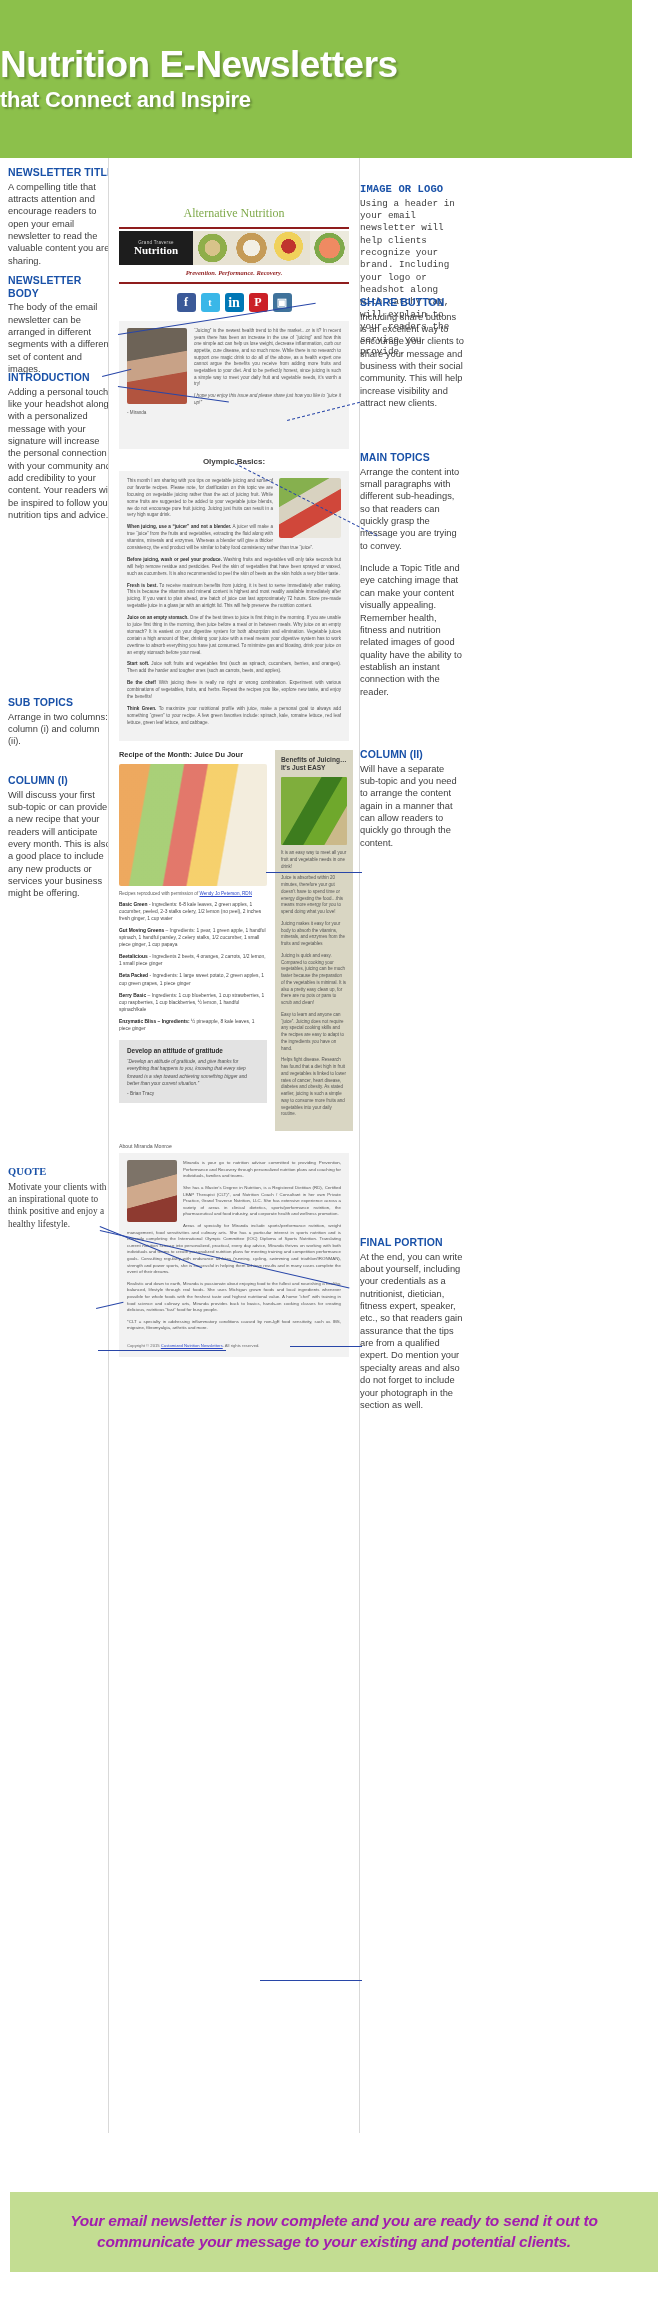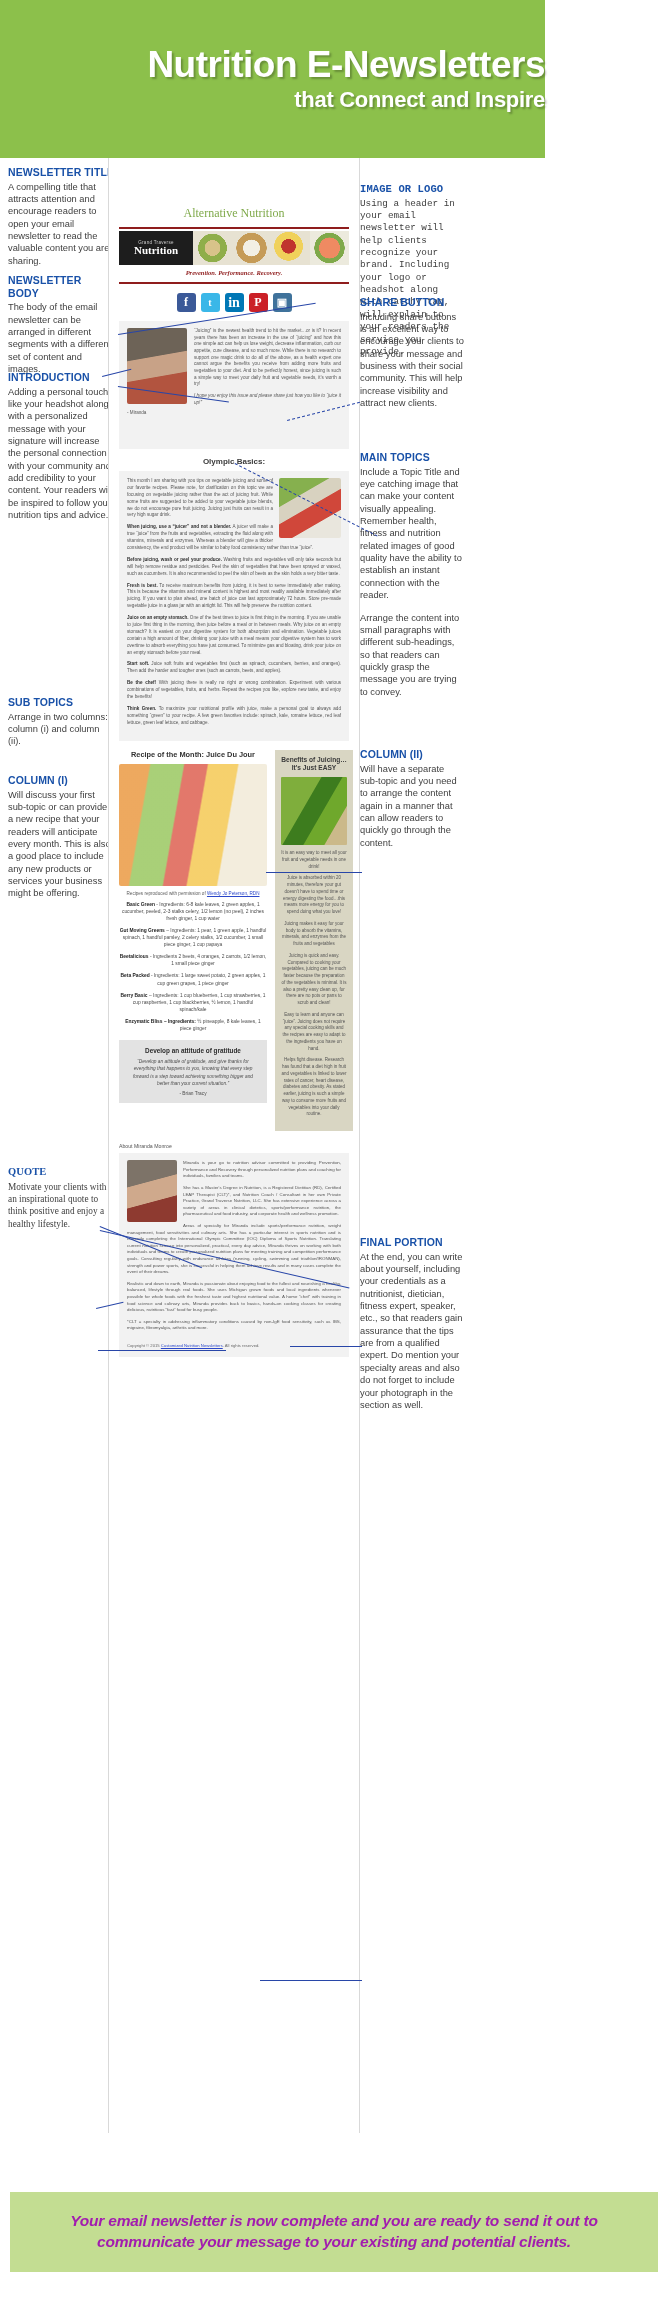--- a/index.html
+++ b/index.html
@@ -6,24 +6,24 @@
   body {
     width: 668px; height: 2297px;
     background: #ffffff;
     font-family: "Liberation Sans", sans-serif;
     position: relative;
     overflow: hidden;
   }
 
   
   .top-banner {
-    width: 545px; height: 158px;
+    width: 632px; height: 158px;
     background: #8cc04b;
     display: flex; flex-direction: column;
-    align-items: flex-end; justify-content: center;
+    align-items: flex-start; justify-content: center;
   }
   .top-banner .line1 {
     color: #ffffff;
     font-size: 37px;
     font-weight: bold;
     letter-spacing: -0.5px;
     text-shadow: 2px 2px 2px rgba(0,0,0,0.25);
     line-height: 1.05;
     font-stretch: condensed;
   }
@@ -168,21 +168,21 @@
   .jb-block { background: #f2f2f2; padding: 7px 8px 9px 8px; }
   .jb-img {
     float: right; width: 62px; height: 60px; margin: 0 0 4px 6px;
     background: linear-gradient(150deg,#86b04e 0 30%, #d8d2c0 31% 48%, #d0473a 49% 70%, #e9e6dd 71% 100%);
     border-radius: 2px;
   }
   .jb-p { font-size: 4.6px; line-height: 1.5; color: #565656; margin-bottom: 5px; text-align: justify;}
   .jb-p b { color: #2f2f2f; }
 
   
-  .two-col { display: flex; gap: 8px; padding: 9px 0 0 0; text-align: center; }
+  .two-col { display: flex; gap: 8px; padding: 9px 0 0 0; }
   .col-i { width: 148px; }
   .col-ii { width: 78px; background: #d9d6c3; padding: 6px 6px 8px 6px; }
   .rec-title { font-size: 7.4px; font-weight: bold; color: #333; margin-bottom: 5px; }
   .rec-img {
     width: 148px; height: 122px; border-radius: 2px;
     background:
       linear-gradient(0deg, rgba(255,255,255,.25), rgba(255,255,255,.25)),
       linear-gradient(100deg,#e88c2a 0 18%, #8cc04b 19% 38%, #d94b3a 39% 52%, #f3c13c 53% 70%, #efe7d2 71% 100%);
     margin-bottom: 5px;
   }
@@ -290,22 +290,22 @@
       <div class="ann-p">Using a header in your email newsletter will help clients recognize your brand. Including your logo or headshot along with catchy tag, will explain to your readers the service you provide.</div>
     </div>
 
     <div class="ann-block" style="top:130px;">
       <div class="ann-h">SHARE BUTTON</div>
       <div class="ann-p">Including share buttons is an excellent way to encourage your clients to share your message and business with their social community. This will help increase visibility and attract new clients.</div>
     </div>
 
     <div class="ann-block" style="top:285px;">
       <div class="ann-h">MAIN TOPICS</div>
+      <div class="ann-p">Arrange the content into small paragraphs with different sub-headings, so that readers can quickly grasp the message you are trying to convey.</div>
       <div class="ann-p">Include a Topic Title and eye catching image that can make your content visually appealing. Remember health, fitness and nutrition related images of good quality have the ability to establish an instant connection with the reader.</div>
-      <div class="ann-p">Arrange the content into small paragraphs with different sub-headings, so that readers can quickly grasp the message you are trying to convey.</div>
     </div>
 
     <div class="ann-block" style="top:582px;">
       <div class="ann-h">COLUMN (II)</div>
       <div class="ann-p">Will have a separate sub-topic and you need to arrange the content again in a manner that can allow readers to quickly go through the content.</div>
     </div>
 
     <div class="ann-block" style="top:1070px;">
       <div class="ann-h">FINAL PORTION</div>
       <div class="ann-p last">At the end, you can write about yourself, including your credentials as a nutritionist, dietician, fitness expert, speaker, etc., so that readers gain assurance that the tips are from a qualified expert. Do mention your specialty areas and also do not forget to include your photograph in the section as well.</div>

